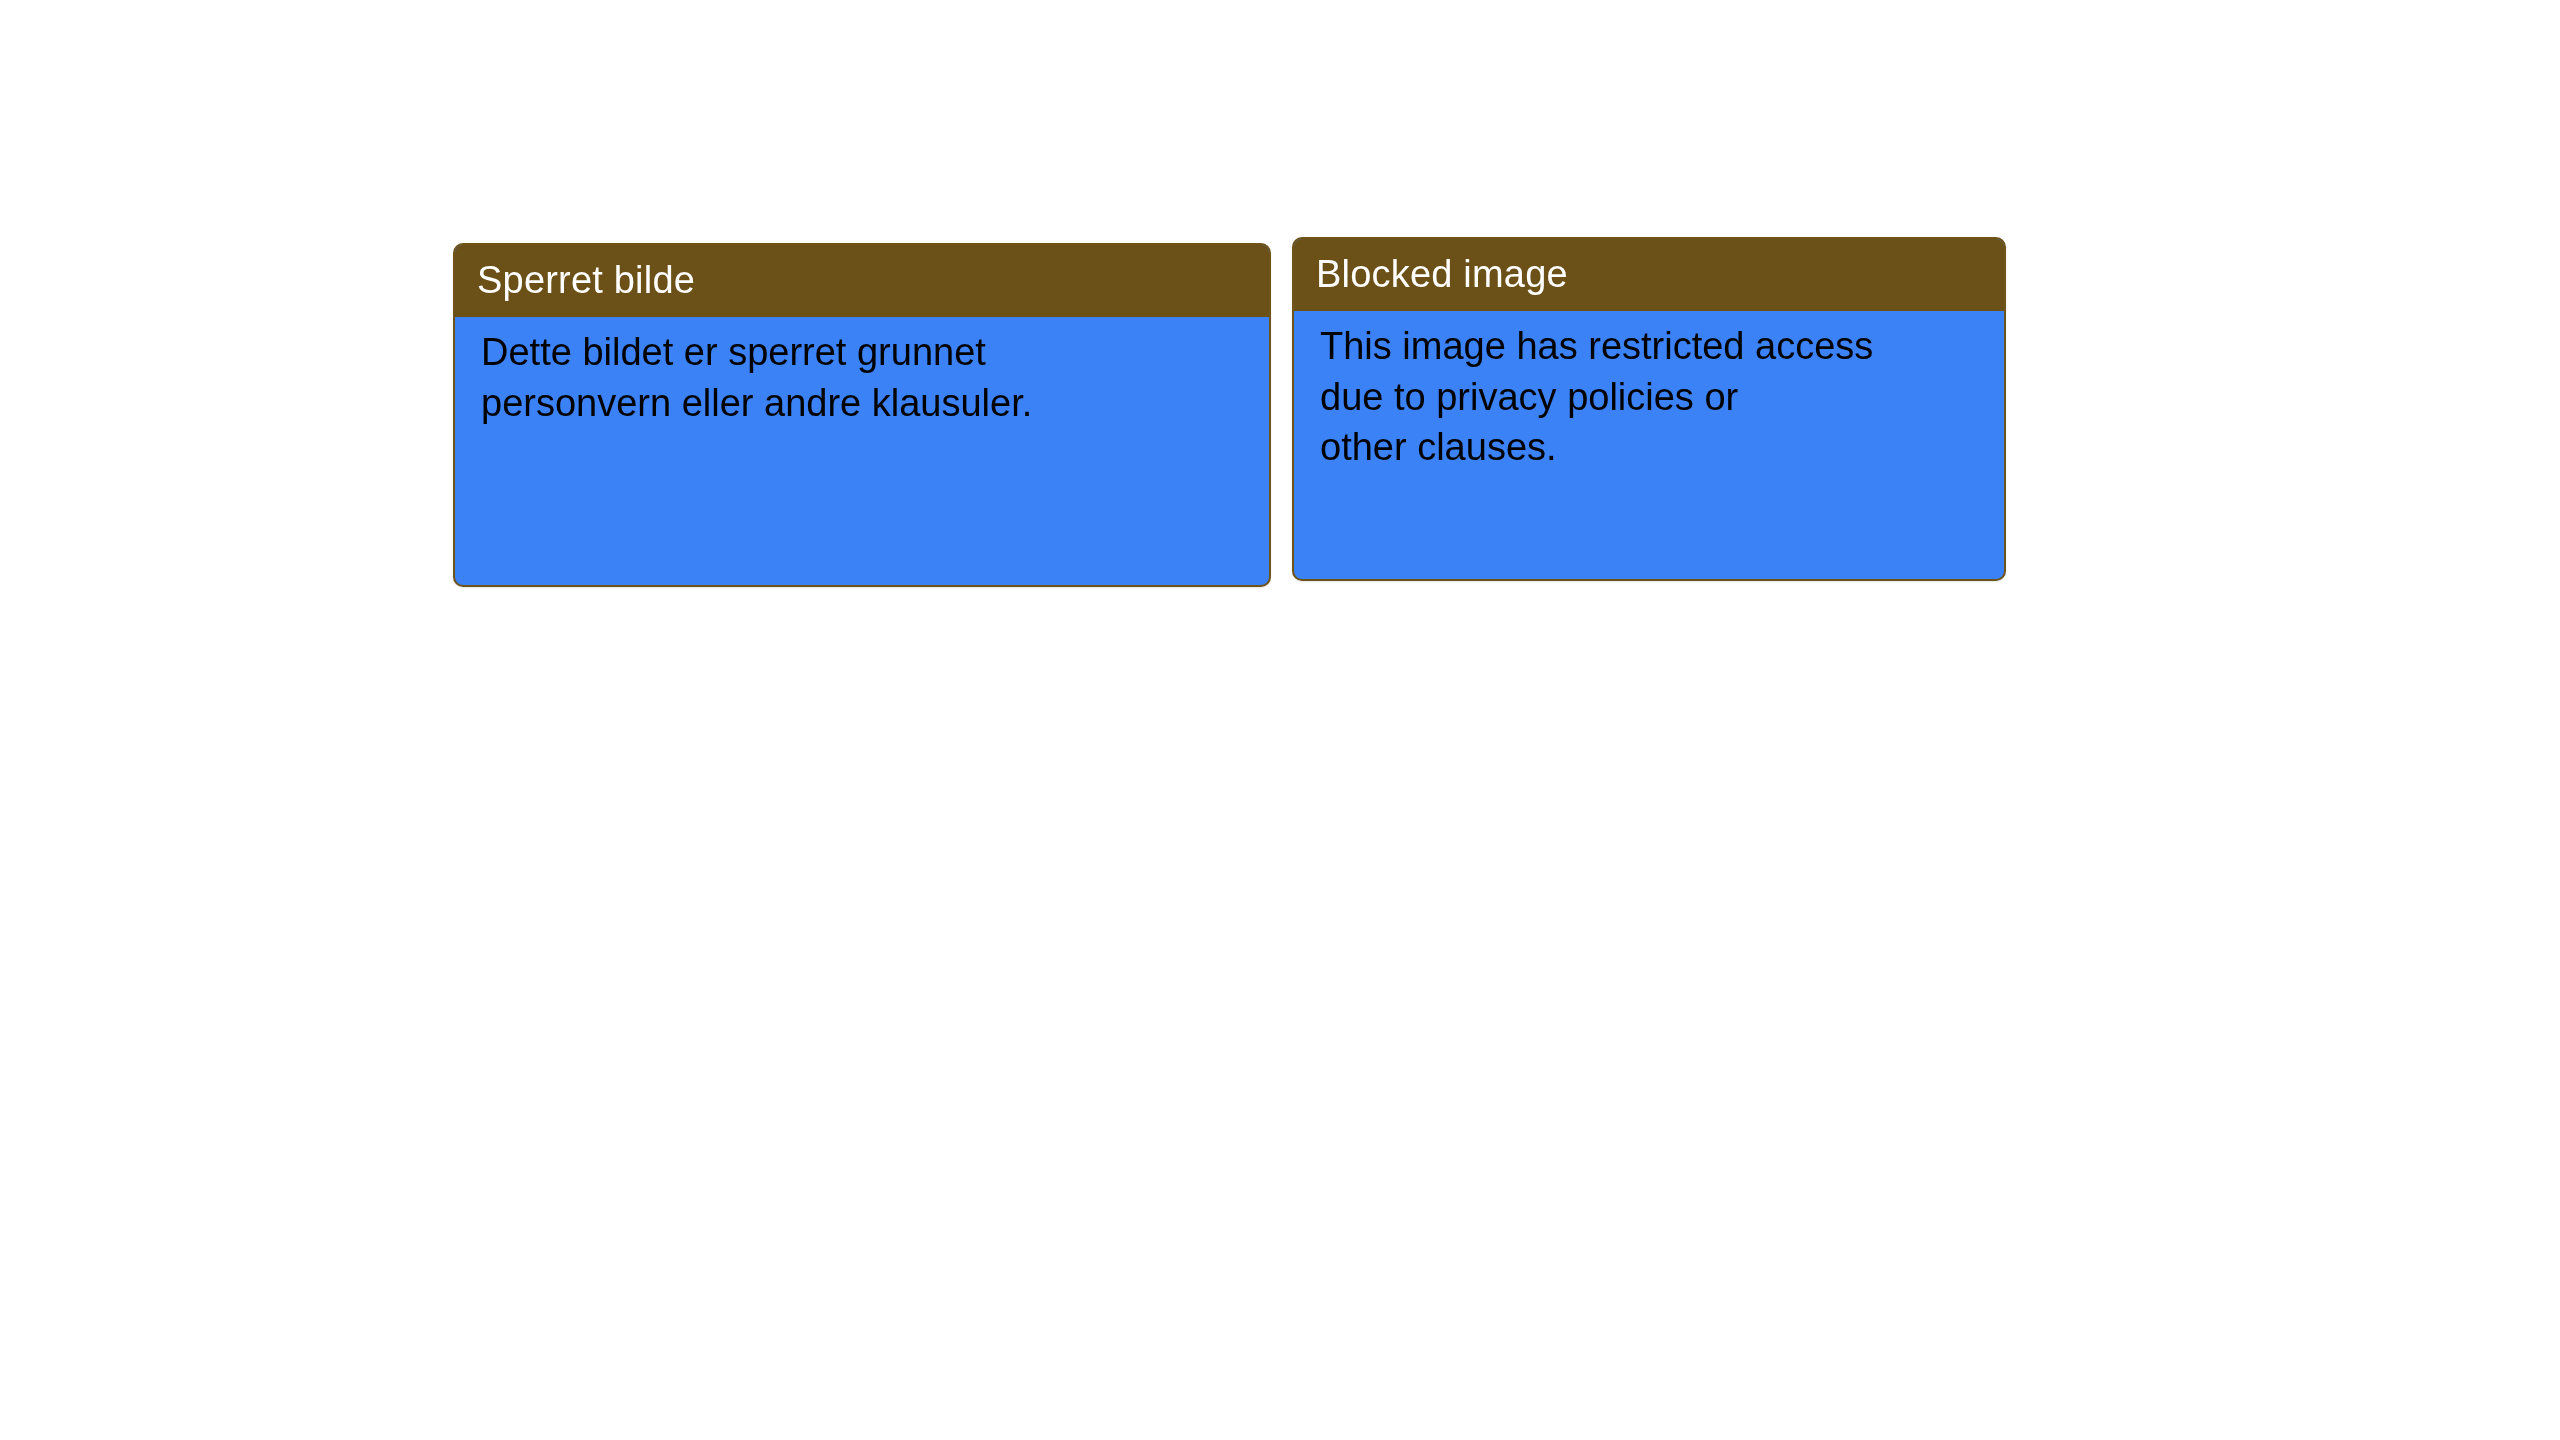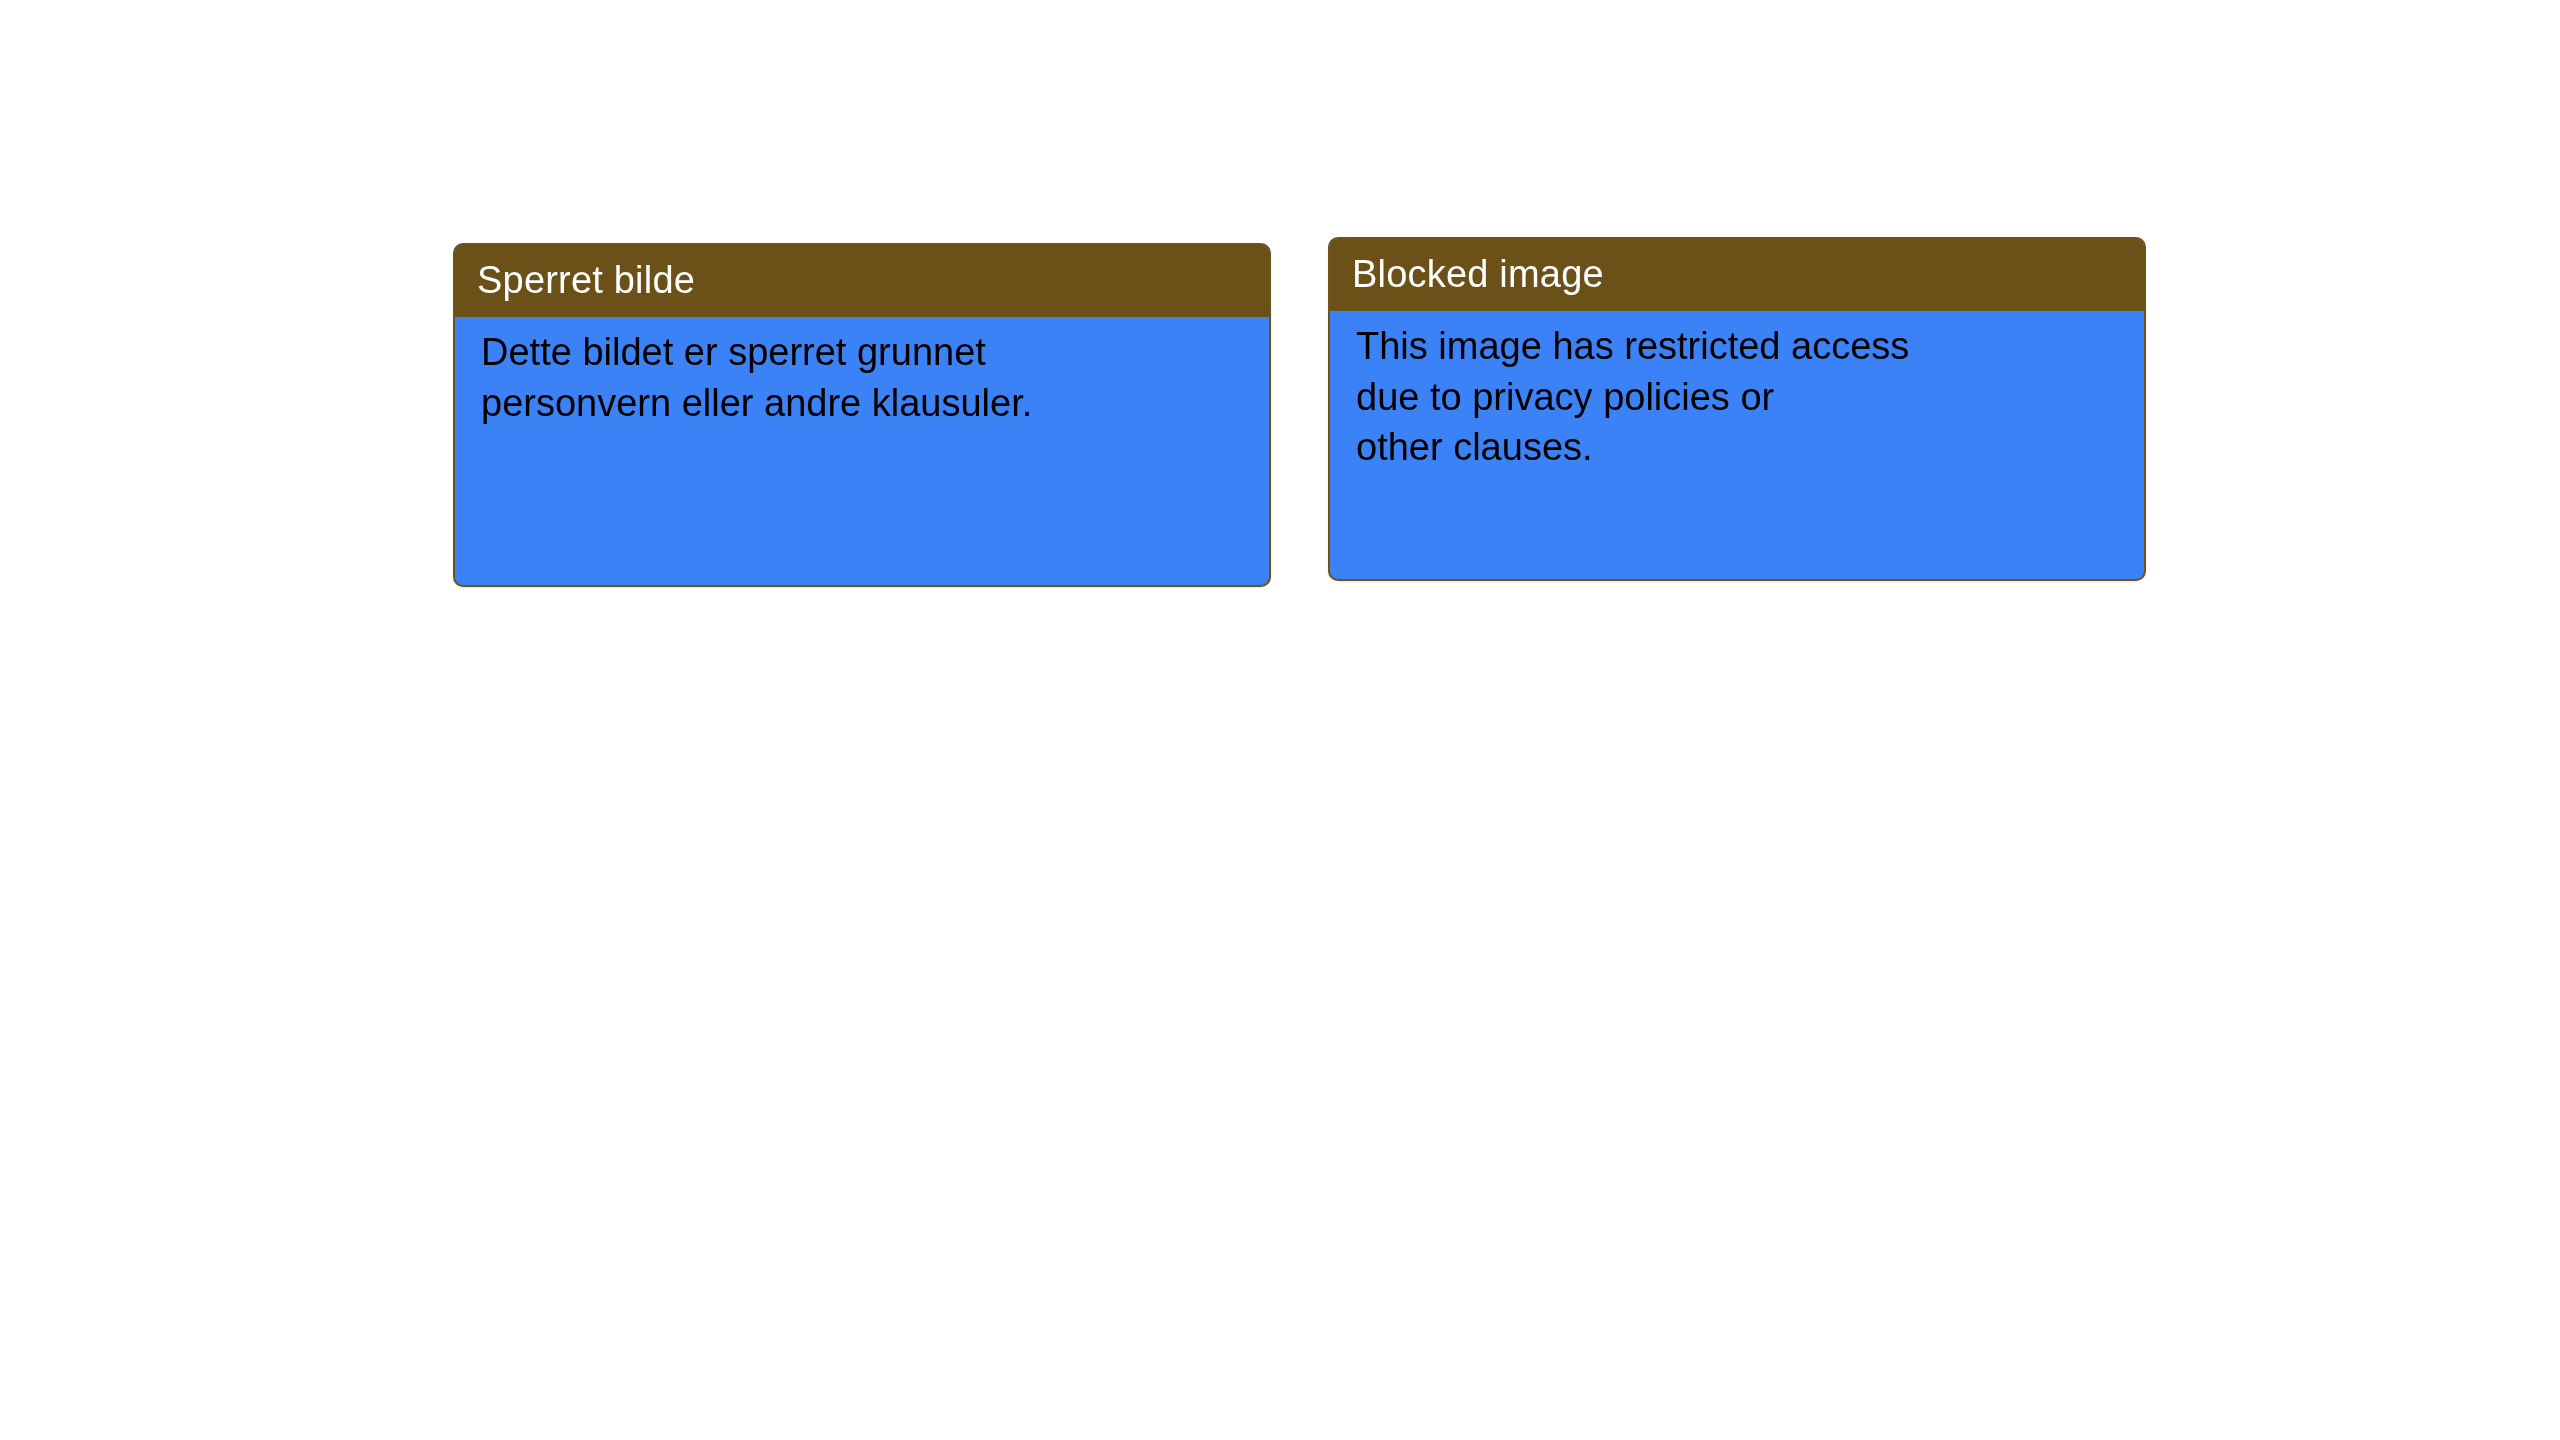--- a/index.html
+++ b/index.html
@@ -47,23 +47,23 @@
   }
   
   #card-no {
     left: 453px;
     top: 243px;
     width: 818px;
     height: 344px;
   }
   
   #card-en {
-    left: 1328px;
+    left: 1292px;
     top: 237px;
-    width: 818px;
+    width: 714px;
     height: 344px;
   }
 </style>
 </head>
 <body>
 
 <div id="stage">
 
   <div class="notice-card" id="card-no">
     <div class="notice-header">Sperret bilde</div>

